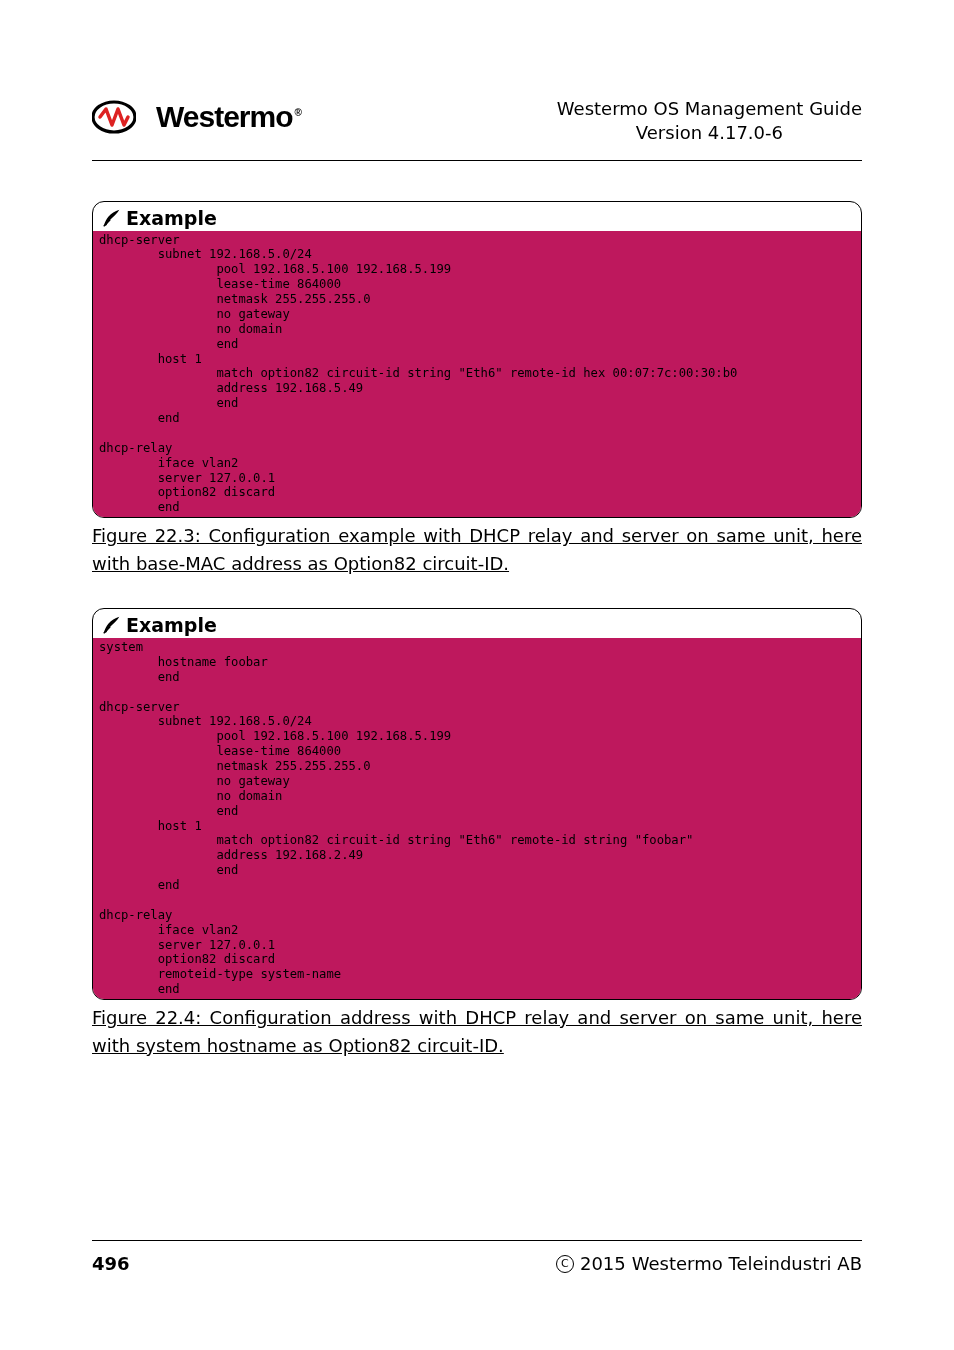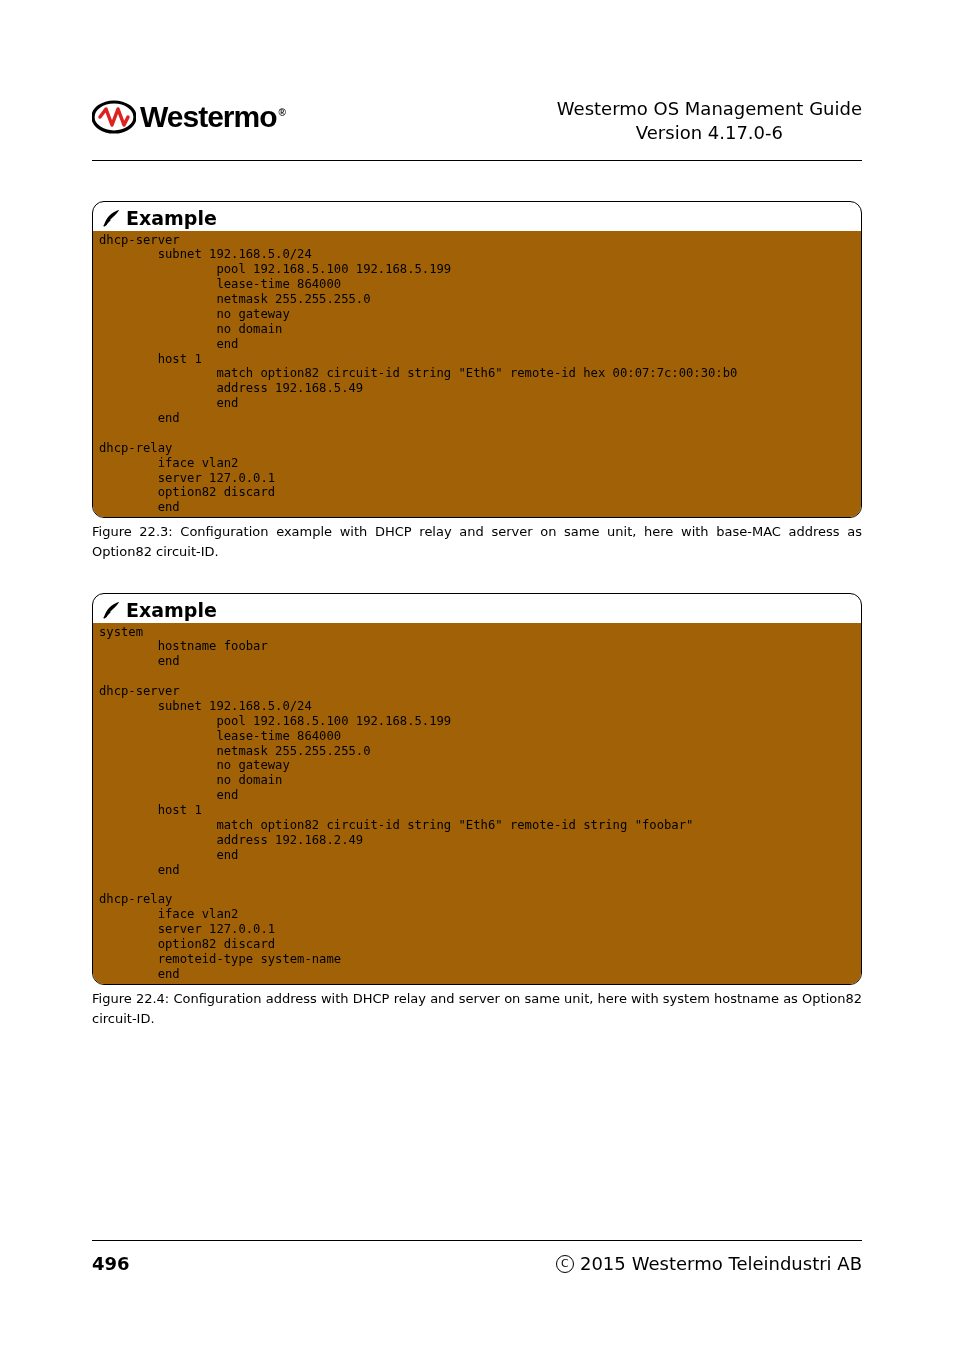--- a/index.html
+++ b/index.html
@@ -22,21 +22,21 @@
     display: flex;
     justify-content: space-between;
     align-items: flex-start;
     border-bottom: 1.5px solid #000;
     padding-bottom: 14px;
     margin-bottom: 40px;
   }
   .logo {
     display: flex;
     align-items: center;
-    gap: 4px;
+    gap: 20px;
   }
   .logo-mark {
     width: 44px; height: 44px;
     display: inline-flex; align-items: center; justify-content: center;
   }
   .logo-text {
     font-family: Impact, "Arial Black", sans-serif;
     font-weight: 900;
     font-size: 30px;
     letter-spacing: -1px;
@@ -60,33 +60,34 @@
     align-items: center;
     padding: 5px 8px 2px 8px;
     gap: 3px;
   }
   .quill-icon { width: 22px; height: 22px; display: inline-block; }
   .example-title {
     font-weight: 700;
     font-size: 19px;
   }
   .code-block {
-    background: #a16207;
+    background: #be185d;
     font-family: "DejaVu Sans Mono", Menlo, Consolas, monospace;
     font-size: 12.2px;
     line-height: 1.22;
     white-space: pre;
     padding: 2px 6px 2px 6px;
     overflow: hidden;
   }
   .caption {
-    font-size: 13px;
+    font-size: 18px;
     line-height: 1.55;
     text-align: justify;
     margin-bottom: 30px;
+    text-decoration: underline;
   }
   .footer {
     position: absolute;
     left: 92px;
     right: 92px;
     bottom: 76px;
     border-top: 1.5px solid #000;
     padding-top: 12px;
     display: flex;
     justify-content: space-between;

